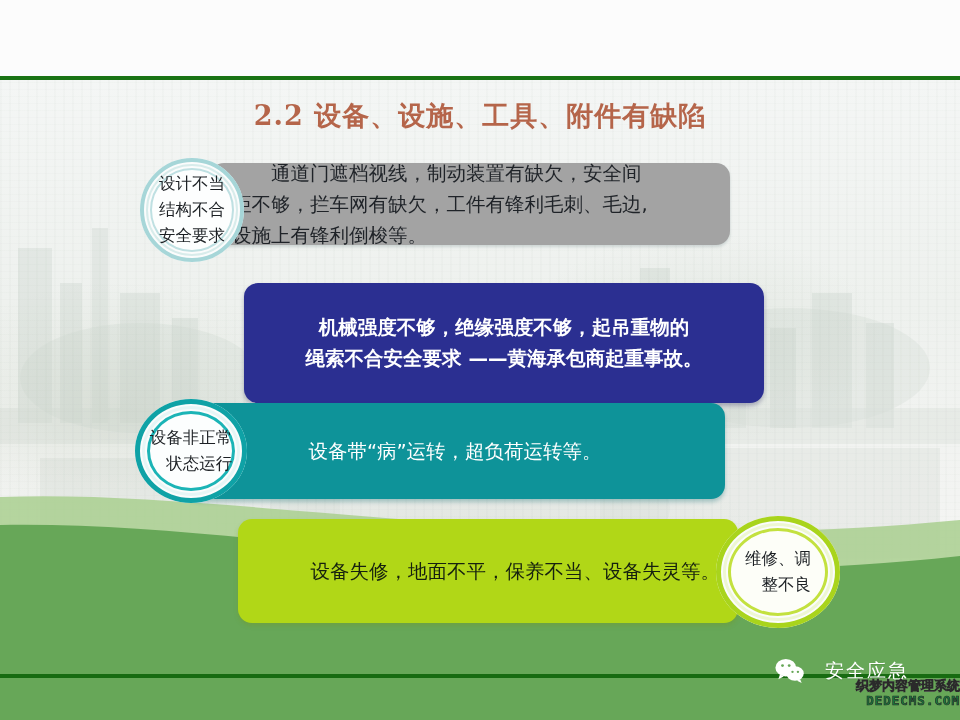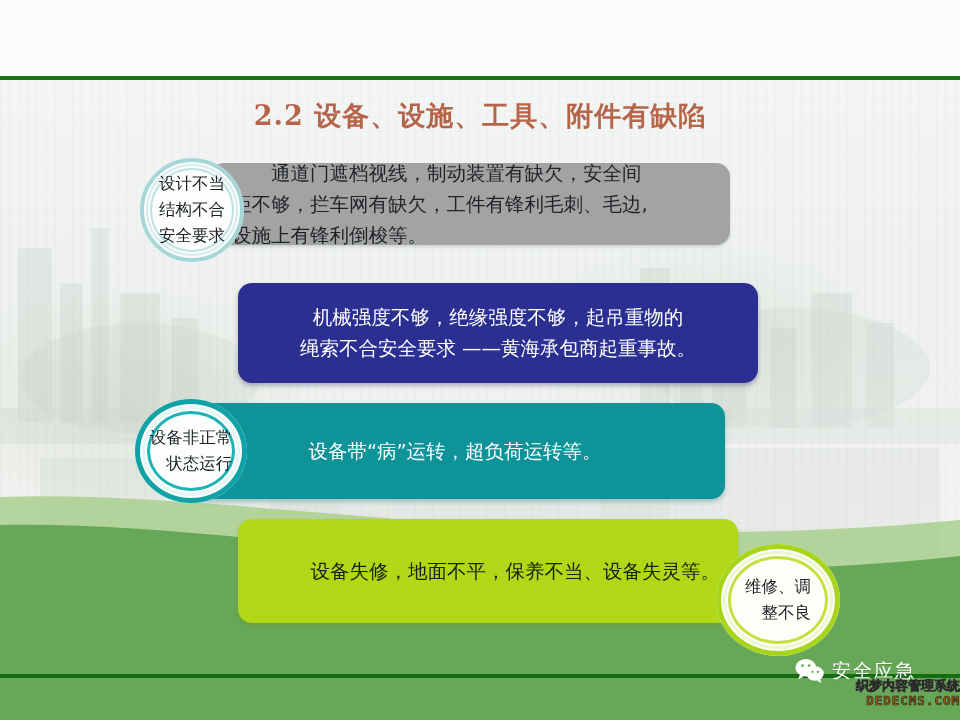--- a/index.html
+++ b/index.html
@@ -105,24 +105,25 @@
   .bar1 {
     left: 210px; top: 163px;
     width: 520px; height: 82px;
     background: #a3a3a3;
     box-shadow: 0 2px 3px rgba(120,140,145,0.28);
   }
   .bar1 .bar-text { color: #1f2328; padding: 0 14px 0 22px; }
 
   
   .bar2 {
-    left: 238px; top: 283px;
-    width: 520px; height: 100px;
+    left: 244px; top: 283px;
+    width: 520px; height: 120px;
     background: #2b2f91;
     box-shadow: 0 3px 4px rgba(60,60,110,0.35);
+    font-weight: bold;
   }
   .bar2 .bar-text { color: #ffffff; padding: 0 18px 0 18px; text-align: center; width: 100%; }
 
   
   .bar3 {
     left: 185px; top: 403px;
     width: 540px; height: 96px;
     background: #0e9399;
     box-shadow: 0 3px 4px rgba(20,110,115,0.32);
   }
@@ -175,32 +176,32 @@
   .c2 .r-mid { inset: 7px; border: 3px solid #c9c9e4; }
   .c2 .r-in  { inset: 12px; border: 3px solid #8f90c4; background: #fdfdfe; }
 
   
   .c3 { left: 135px; top: 399px; width: 112px; height: 104px; }
   .c3 .r-out { inset: 0; border: 5px solid #0fa2a6; }
   .c3 .r-mid { inset: 7px; border: 3px solid #e6f6f6; }
   .c3 .r-in  { inset: 12px; border: 3px solid #1bb4b6; background: #fcfefe; }
 
   
-  .c4 { left: 716px; top: 544px; width: 124px; height: 112px; }
+  .c4 { left: 716px; top: 516px; width: 124px; height: 112px; }
   .c4 .r-out { inset: 0; border: 5px solid #a9d41c; }
   .c4 .r-mid { inset: 7px; border: 3px solid #eef7d2; }
   .c4 .r-in  { inset: 12px; border: 3px solid #c3e13f; background: #fdfef8; }
 
   
   .footer-logo {
     position: absolute;
-    left: 795px; top: 658px;
+    left: 775px; top: 658px;
     display: flex;
     align-items: center;
-    gap: 7px;
+    gap: 20px;
   }
   .wechat-icon { width: 30px; height: 26px; }
   .footer-text {
     font-size: 19px;
     color: #ffffff;
     letter-spacing: 2px;
     text-shadow: 0 1px 1px rgba(0,0,0,0.12);
   }
 
   .watermark {
@@ -216,21 +217,21 @@
     font-size: 13px;
     font-weight: bold;
     color: #ffffff;
     -webkit-text-stroke: 0.7px #2a2a2a;
     letter-spacing: 0px;
   }
   .wm-line2 {
     display: block;
     font-size: 12.5px;
     font-weight: bold;
-    color: #a16207;
+    color: #15803d;
     -webkit-text-stroke: 0.7px #2a2a2a;
     letter-spacing: 1px;
     font-family: "DejaVu Sans Mono", "Liberation Mono", monospace;
   }
 </style>
 </head>
 <body>
 
 <div id="slide">
 

